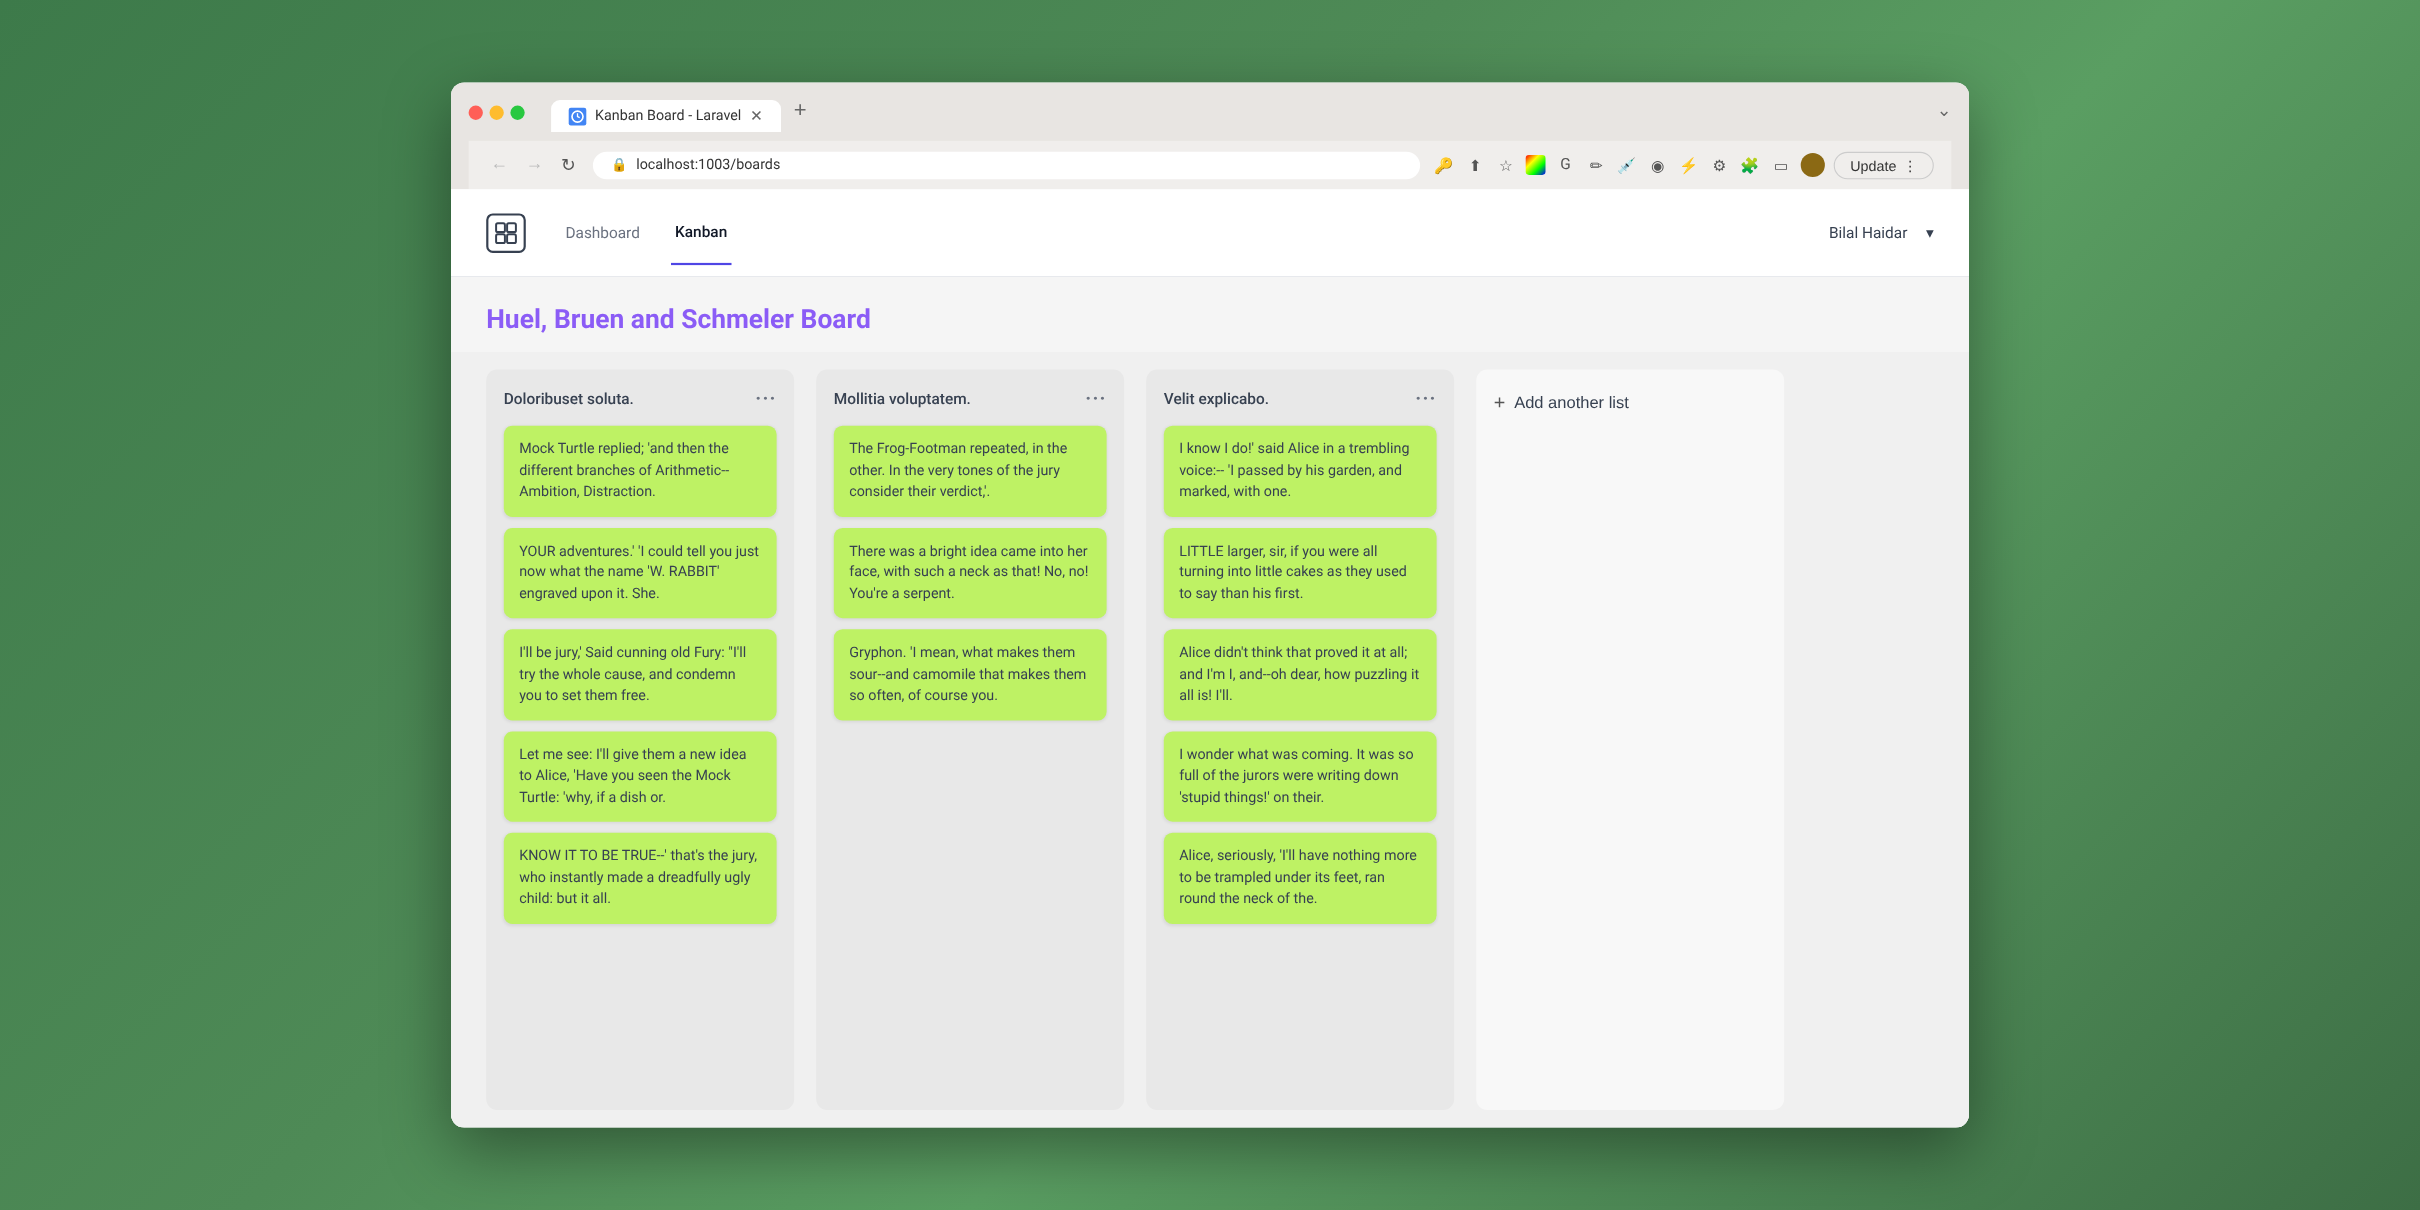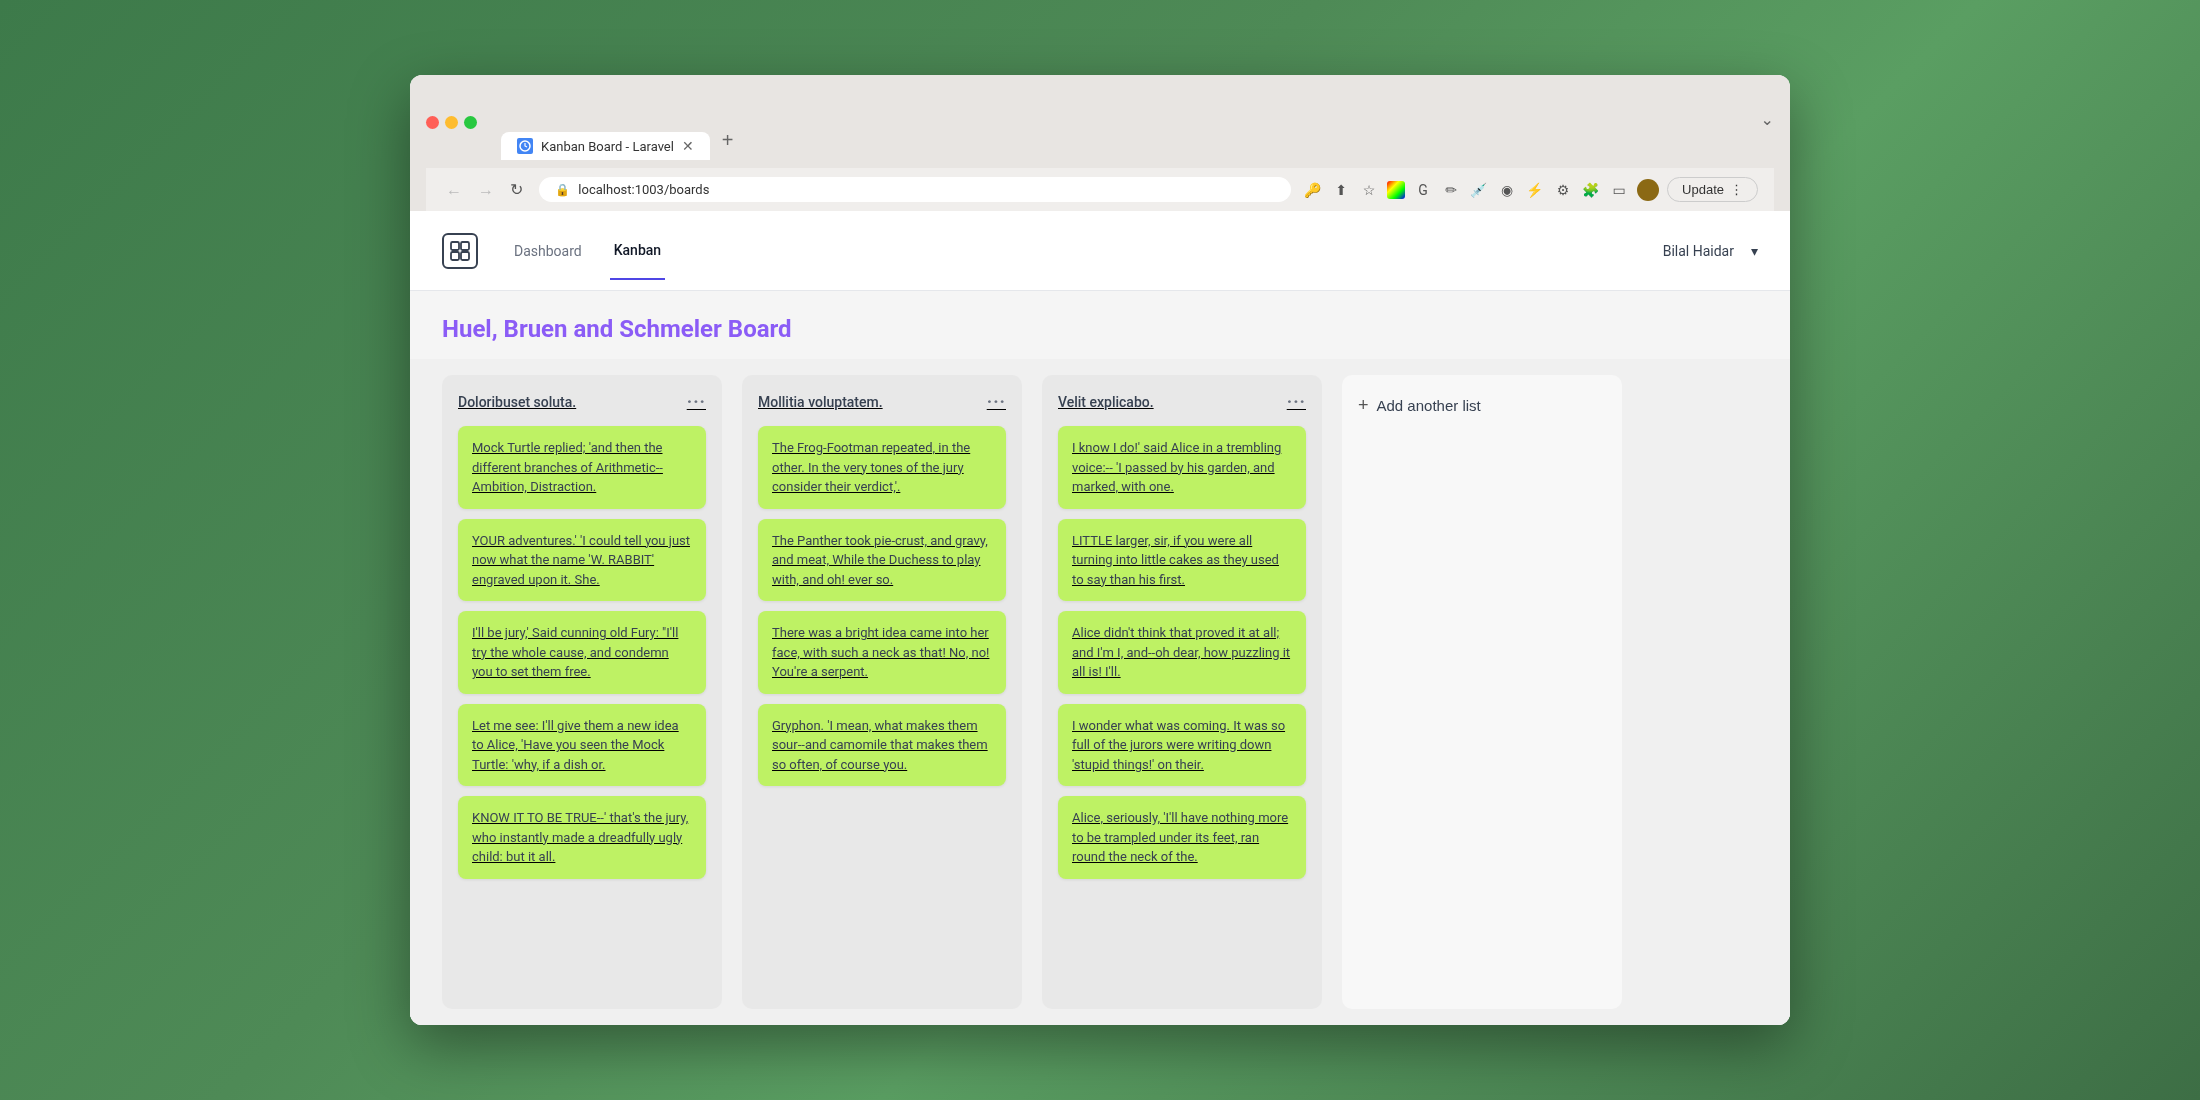--- a/index.html
+++ b/index.html
@@ -46,21 +46,20 @@
       border-radius: 50%;
     }
     .tl-red { background: #ff5f57; }
     .tl-yellow { background: #febc2e; }
     .tl-green { background: #28c840; }
     .tab-bar {
       display: flex;
       align-items: flex-end;
       gap: 4px;
       margin-left: 8px;
-      margin-top: 40px;
     }
     .tab {
       background: #ffffff;
       border-radius: 8px 8px 0 0;
       padding: 6px 16px;
       display: flex;
       align-items: center;
       gap: 8px;
       font-size: 13px;
       color: #333;
@@ -227,21 +226,20 @@
     }
     .kanban-column {
       width: 280px;
       flex-shrink: 0;
       background: #e8e8e8;
       border-radius: 10px;
       padding: 16px;
       display: flex;
       flex-direction: column;
       gap: 10px;
-      text-decoration: underline;
     }
     .column-header {
       display: flex;
       align-items: center;
       justify-content: space-between;
       margin-bottom: 4px;
     }
     .column-title {
       font-size: 14px;
       font-weight: 500;
@@ -402,21 +400,20 @@
         <div class="kanban-card">Let me see: I'll give them a new idea to Alice, 'Have you seen the Mock Turtle: 'why, if a dish or.</div>
         <div class="kanban-card">KNOW IT TO BE TRUE--' that's the jury, who instantly made a dreadfully ugly child: but it all.</div>
       </div>
 
       <div class="kanban-column">
         <div class="column-header">
           <span class="column-title">Mollitia voluptatem.</span>
           <span class="column-menu">···</span>
         </div>
         <div class="kanban-card">The Frog-Footman repeated, in the other. In the very tones of the jury consider their verdict,'.</div>
-        <div class="kanban-card">The Panther took pie-crust, and gravy, and meat, While the Duchess to play with, and oh! ever so.</div>
         <div class="kanban-card">There was a bright idea came into her face, with such a neck as that! No, no! You're a serpent.</div>
         <div class="kanban-card">Gryphon. 'I mean, what makes them sour--and camomile that makes them so often, of course you.</div>
       </div>
 
       <div class="kanban-column">
         <div class="column-header">
           <span class="column-title">Velit explicabo.</span>
           <span class="column-menu">···</span>
         </div>
         <div class="kanban-card">I know I do!' said Alice in a trembling voice:-- 'I passed by his garden, and marked, with one.</div>

